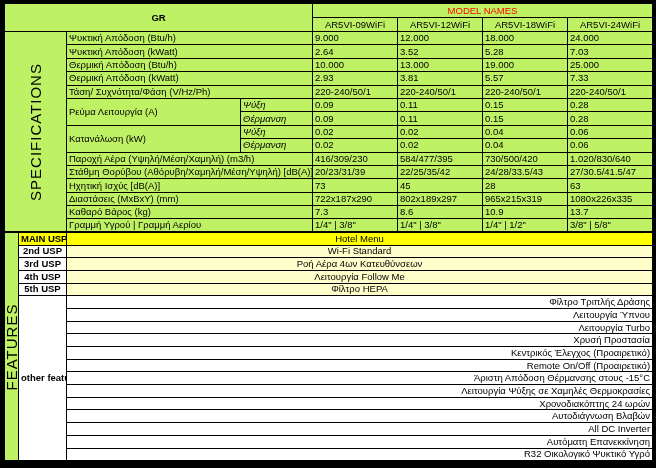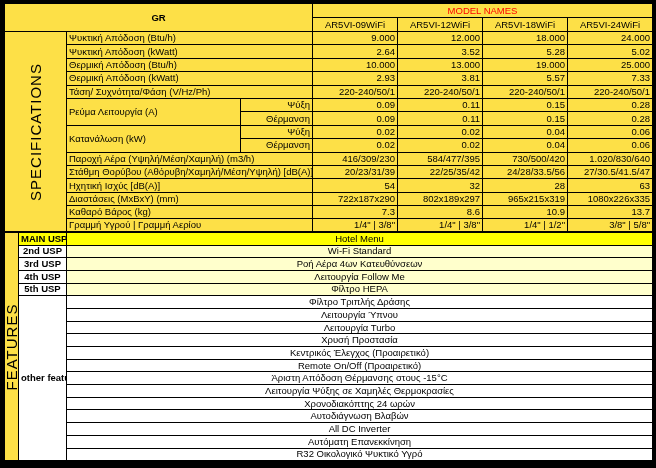--- a/index.html
+++ b/index.html
@@ -1,18 +1,18 @@
 <!DOCTYPE html>
 <html style="--accent-red: #FF0000; --main-yellow: #FFFF00; --pale-yellow: #FFFFCC;"><head>
 <meta charset="utf-8">
 <style>
   html,body{margin:0;padding:0;background:#fff;}
   .screen{
     width:656px;height:468px;box-sizing:border-box;position:relative;
-    background:#fde047;overflow:hidden;
+    background:#bef264;overflow:hidden;
     border-style:solid;border-color:#000;
     border-top-width:3px;border-left-width:4px;border-right-width:4px;border-bottom-width:8px;
     font-family:"Liberation Sans",sans-serif;color:#000;
   }
   table.sheet{border-collapse:collapse;table-layout:fixed;width:648px;}
   table.sheet td{
     border:1px solid #000;padding:0 2px;overflow:hidden;white-space:nowrap;
     font-family:"Liberation Sans",sans-serif;font-size:9.5px;line-height:1.05;
     vertical-align:middle;box-sizing:border-box;
   }
@@ -21,31 +21,31 @@
   tr.feature-row{height:12.7px;}
   td.gr-cell{font-weight:bold;font-size:11px;text-align:center;}
   td.model-names-cell{font-weight:normal;font-size:10.5px;text-align:center;color:var(--accent-red,#FF0000);}
   td.model-cell{font-weight:normal;font-size:9.5px;text-align:center;border-bottom-width:2px;}
   td.vcell{position:relative;padding:0;}
   .vtext{
     position:absolute;left:50%;top:50%;transform:translate(-50%,-50%) rotate(-90deg);
     white-space:nowrap;font-size:15px;font-weight:400;letter-spacing:1px;
   }
   td.spec-label{text-align:left;padding-left:3px;font-size:9.5px;margin-left:28px;}
-  td.spec-sub{text-align:right;padding-left:3px;font-size:9.5px;}
-  td.spec-val{text-align:right;font-size:9px;}
+  td.spec-sub{text-align:left;padding-left:3px;font-size:9.5px;font-style:italic;}
+  td.spec-val{text-align:left;font-size:9px;}
   tr.features-first td{border-top-width:2px;}
   td.usp-label{font-weight:bold;font-size:9px;text-align:center;background:#fff;}
   td.usp-content{text-align:center;font-size:9.5px;background:var(--pale-yellow,#FFFFCC);}
   tr.usp-main td.usp-label, tr.usp-main td.usp-content{background:var(--main-yellow,#FFFF00);}
   td.other-label{
     font-weight:bold;font-size:9px;text-align:center;white-space:normal;line-height:1.3;
     vertical-align:middle;background:#fff;
   }
-  td.feature-content{text-align:center;font-size:9.5px;background:#fff;}
+  td.feature-content{text-align:right;font-size:9.5px;background:#fff;}
 </style>
 </head>
 <body>
 
 <div class="screen">
   <table class="sheet">
     <colgroup>
       <col style="width:14px">
         <col style="width:48px">
         <col style="width:174px">
@@ -74,21 +74,21 @@
           <td class="spec-val">9.000</td>
           <td class="spec-val">12.000</td>
           <td class="spec-val">18.000</td>
           <td class="spec-val">24.000</td>
         </tr>
         <tr class="spec-row">
           <td class="spec-label" colspan="2">Ψυκτική Απόδοση (kWatt)</td>
           <td class="spec-val">2.64</td>
           <td class="spec-val">3.52</td>
           <td class="spec-val">5.28</td>
-          <td class="spec-val">5.02</td>
+          <td class="spec-val">7.03</td>
         </tr>
         <tr class="spec-row">
           <td class="spec-label" colspan="2">Θερμική Απόδοση (Btu/h)</td>
           <td class="spec-val">10.000</td>
           <td class="spec-val">13.000</td>
           <td class="spec-val">19.000</td>
           <td class="spec-val">25.000</td>
         </tr>
         <tr class="spec-row">
           <td class="spec-label" colspan="2">Θερμική Απόδοση (kWatt)</td>
@@ -138,27 +138,27 @@
           <td class="spec-label" colspan="2">Παροχή Αέρα (Υψηλή/Μέση/Χαμηλή) (m3/h)</td>
           <td class="spec-val">416/309/230</td>
           <td class="spec-val">584/477/395</td>
           <td class="spec-val">730/500/420</td>
           <td class="spec-val">1.020/830/640</td>
         </tr>
         <tr class="spec-row">
           <td class="spec-label" colspan="2">Στάθμη Θορύβου (Αθόρυβη/Χαμηλή/Μέση/Υψηλή) [dB(A)]</td>
           <td class="spec-val">20/23/31/39</td>
           <td class="spec-val">22/25/35/42</td>
-          <td class="spec-val">24/28/33.5/56</td>
+          <td class="spec-val">24/28/33.5/43</td>
           <td class="spec-val">27/30.5/41.5/47</td>
         </tr>
         <tr class="spec-row">
           <td class="spec-label" colspan="2">Ηχητική Ισχύς [dB(A)]</td>
-          <td class="spec-val">54</td>
-          <td class="spec-val">32</td>
+          <td class="spec-val">73</td>
+          <td class="spec-val">45</td>
           <td class="spec-val">28</td>
           <td class="spec-val">63</td>
         </tr>
         <tr class="spec-row">
           <td class="spec-label" colspan="2">Διαστάσεις (ΜxΒxΥ) (mm)</td>
           <td class="spec-val">722x187x290</td>
           <td class="spec-val">802x189x297</td>
           <td class="spec-val">965x215x319</td>
           <td class="spec-val">1080x226x335</td>
         </tr>

